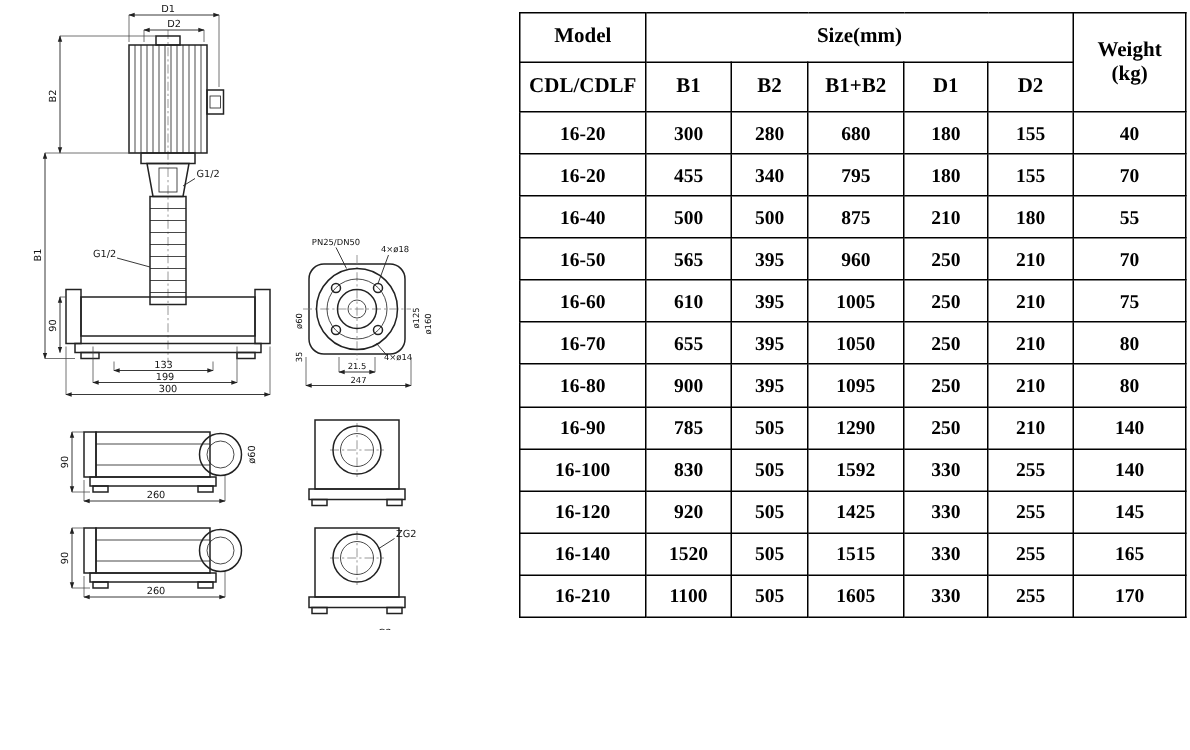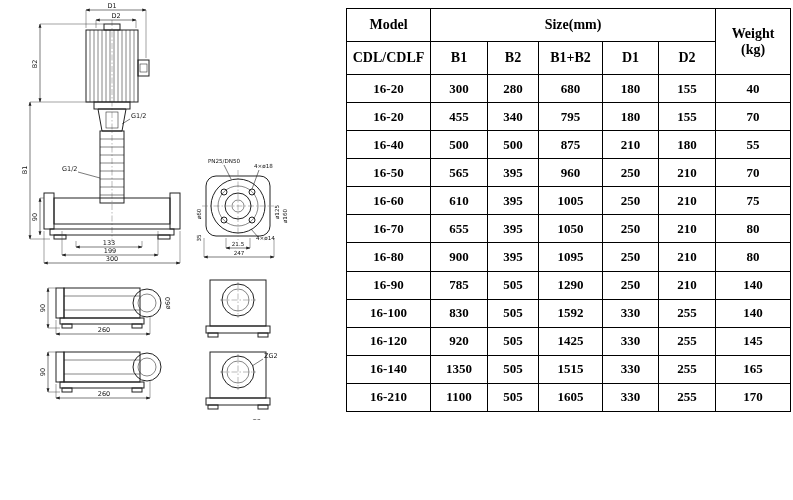--- a/index.html
+++ b/index.html
@@ -319,21 +319,21 @@
           <td>16-120</td>
           <td>920</td>
           <td>505</td>
           <td>1425</td>
           <td>330</td>
           <td>255</td>
           <td>145</td>
         </tr>
         <tr>
           <td>16-140</td>
-          <td>1350</td>
+          <td>1520</td>
           <td>505</td>
           <td>1515</td>
           <td>330</td>
           <td>255</td>
           <td>165</td>
         </tr>
         <tr>
           <td>16-210</td>
           <td>1100</td>
           <td>505</td>

